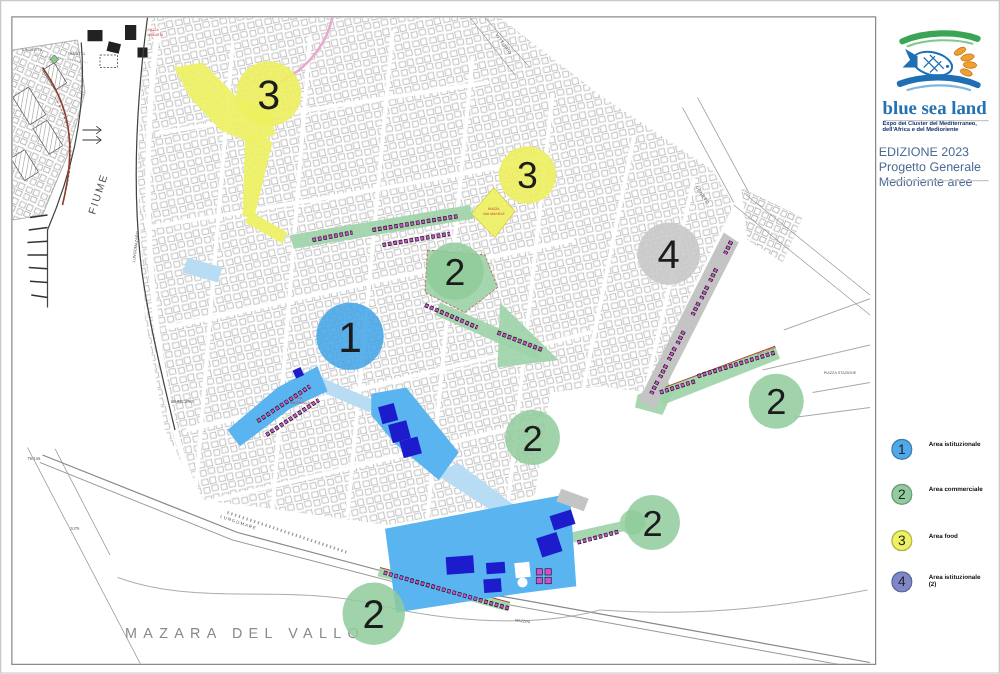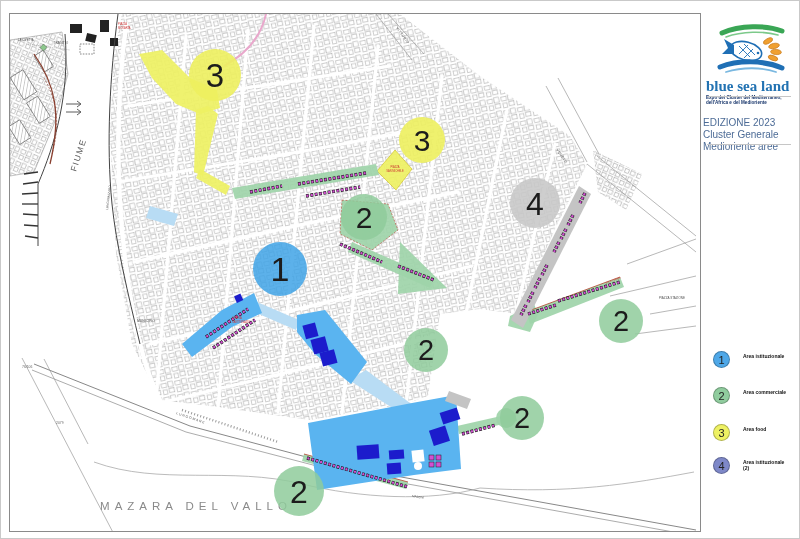--- a/index.html
+++ b/index.html
@@ -370,21 +370,21 @@
       <div class="logo-sub">
         <span>Expo dei Cluster del Mediterraneo,</span><br>
         <span>dell'Africa e del Medioriente</span>
       </div>
     </div>
 
     <div class="rule" style="top:83px"></div>
 
     <div class="edition">
       <div>EDIZIONE 2023</div>
-      <div>Cluster Generale</div>
+      <div>Progetto Generale</div>
       <div>Medioriente aree</div>
     </div>
 
     <div class="rule" style="top:131px"></div>
 
     <div class="legend-item" style="top:338px">
       <div class="legend-dot" style="background:#4fa8e8">1</div>
       <div class="legend-label">Area istituzionale</div>
     </div>
     <div class="legend-item" style="top:374px">

